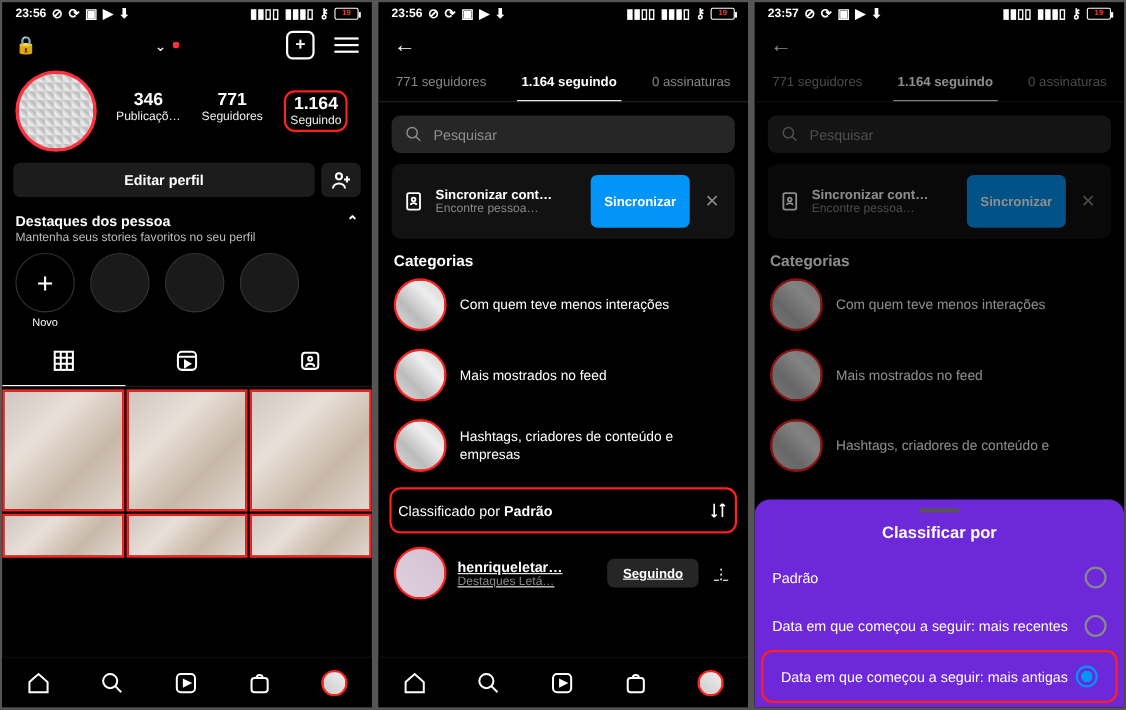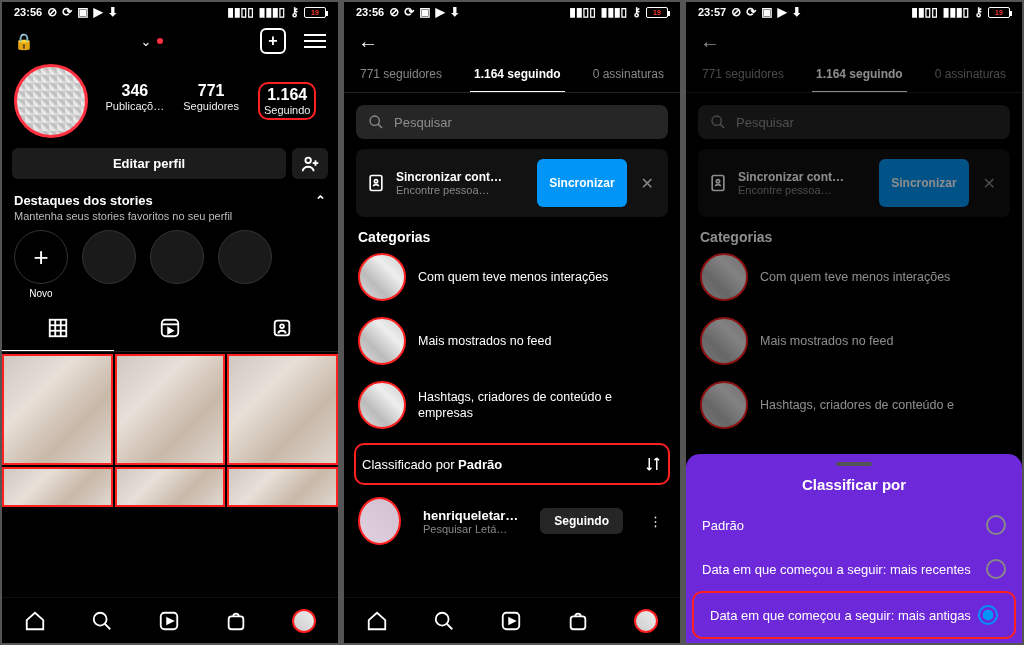--- a/index.html
+++ b/index.html
@@ -67,21 +67,21 @@
   .closex { color:#888; font-size:16px; padding:0 4px;}
 
   .sect { padding:0 14px; font-weight:600; font-size:14px;}
   .catrow { display:flex; align-items:center; gap:12px; padding:8px 14px;}
   .catav { width:48px;height:48px;border-radius:50%;border:2px solid #ff2020; background:linear-gradient(45deg,#ddd,#bbb,#eee,#ccc); flex-shrink:0;}
   .catlbl { font-size:12.5px; font-weight:500; line-height:1.3;}
 
   .sortrow { margin:6px 10px; padding:10px 6px; display:flex; justify-content:space-between; align-items:center;}
   .sortrow.boxed { border:2px solid #ff2020; border-radius:10px;gap:16px;}
 
-  .userrow { display:flex; align-items:center; gap:22px; padding:6px 14px;}
+  .userrow { display:flex; align-items:center; gap:10px; padding:6px 14px;text-decoration:underline;}
   .userav { width:48px;height:48px;border-radius:50%;border:2px solid #ff2020; background:linear-gradient(45deg,#e0d0e0,#d0c0d0);}
   .username { font-weight:600; font-size:13px;}
   .fullname { color:#888; font-size:11px;}
   .follbtn { background:#262626; padding:6px 14px; border-radius:6px; font-size:12px; font-weight:600;}
 
   
   .sheet { position:absolute; bottom:0; left:0; right:0; background:#6d28d9; border-radius:14px 14px 0 0; padding:8px 0 4px;}
   .sheet .handle { width:36px;height:4px;background:#555;border-radius:2px;margin:0 auto 10px;}
   .sheet .title { text-align:center; font-weight:600; font-size:15px; margin-bottom:10px;}
   .optrow { display:flex; justify-content:space-between; align-items:center; padding:12px 16px; font-size:13px;}
@@ -156,21 +156,21 @@
           <circle cx="10" cy="8" r="3"></circle>
           <path d="M4 20c0-3 3-5 6-5s6 2 6 5"></path>
           <line x1="18" y1="8" x2="18" y2="14"></line>
           <line x1="15" y1="11" x2="21" y2="11"></line>
         </svg>
     </div>
   </div>
 
   <div class="highlights">
     <div class="hl-head">
-      <span>Destaques dos stories</span>
+      <span>Destaques dos pessoa</span>
       <span>⌃</span>
     </div>
     <div class="hl-sub">Mantenha seus stories favoritos no seu perfil</div>
     <div class="hl-row">
       <div class="hl-item">
         <div class="hl-circ">+</div>
         <div class="hl-lbl">Novo</div>
       </div>
       <div class="hl-item">
           <div class="hl-circ hl-placeholder"></div>
@@ -302,21 +302,21 @@
     </div>
     <svg class="icon" style="width:18px;height:18px" viewBox="0 0 24 24">
         <path d="M7 4v16m0 0l-3-3m3 3l3-3M17 20V4m0 0l-3 3m3-3l3 3"></path>
       </svg>
   </div>
 
   <div class="userrow">
     <div class="userav"></div>
     <div style="flex:1">
       <div class="username">henriqueletar…</div>
-      <div class="fullname">Pesquisar Letá…</div>
+      <div class="fullname">Destaques Letá…</div>
     </div>
     <div class="follbtn">Seguindo</div>
     <div style="padding:0 4px;">⋮</div>
   </div>
 
   <div class="navbar">
     <svg class="icon" viewBox="0 0 24 24">
         <path d="M3 11l9-8 9 8v10H3z"></path>
       </svg>
     <svg class="icon" viewBox="0 0 24 24">

